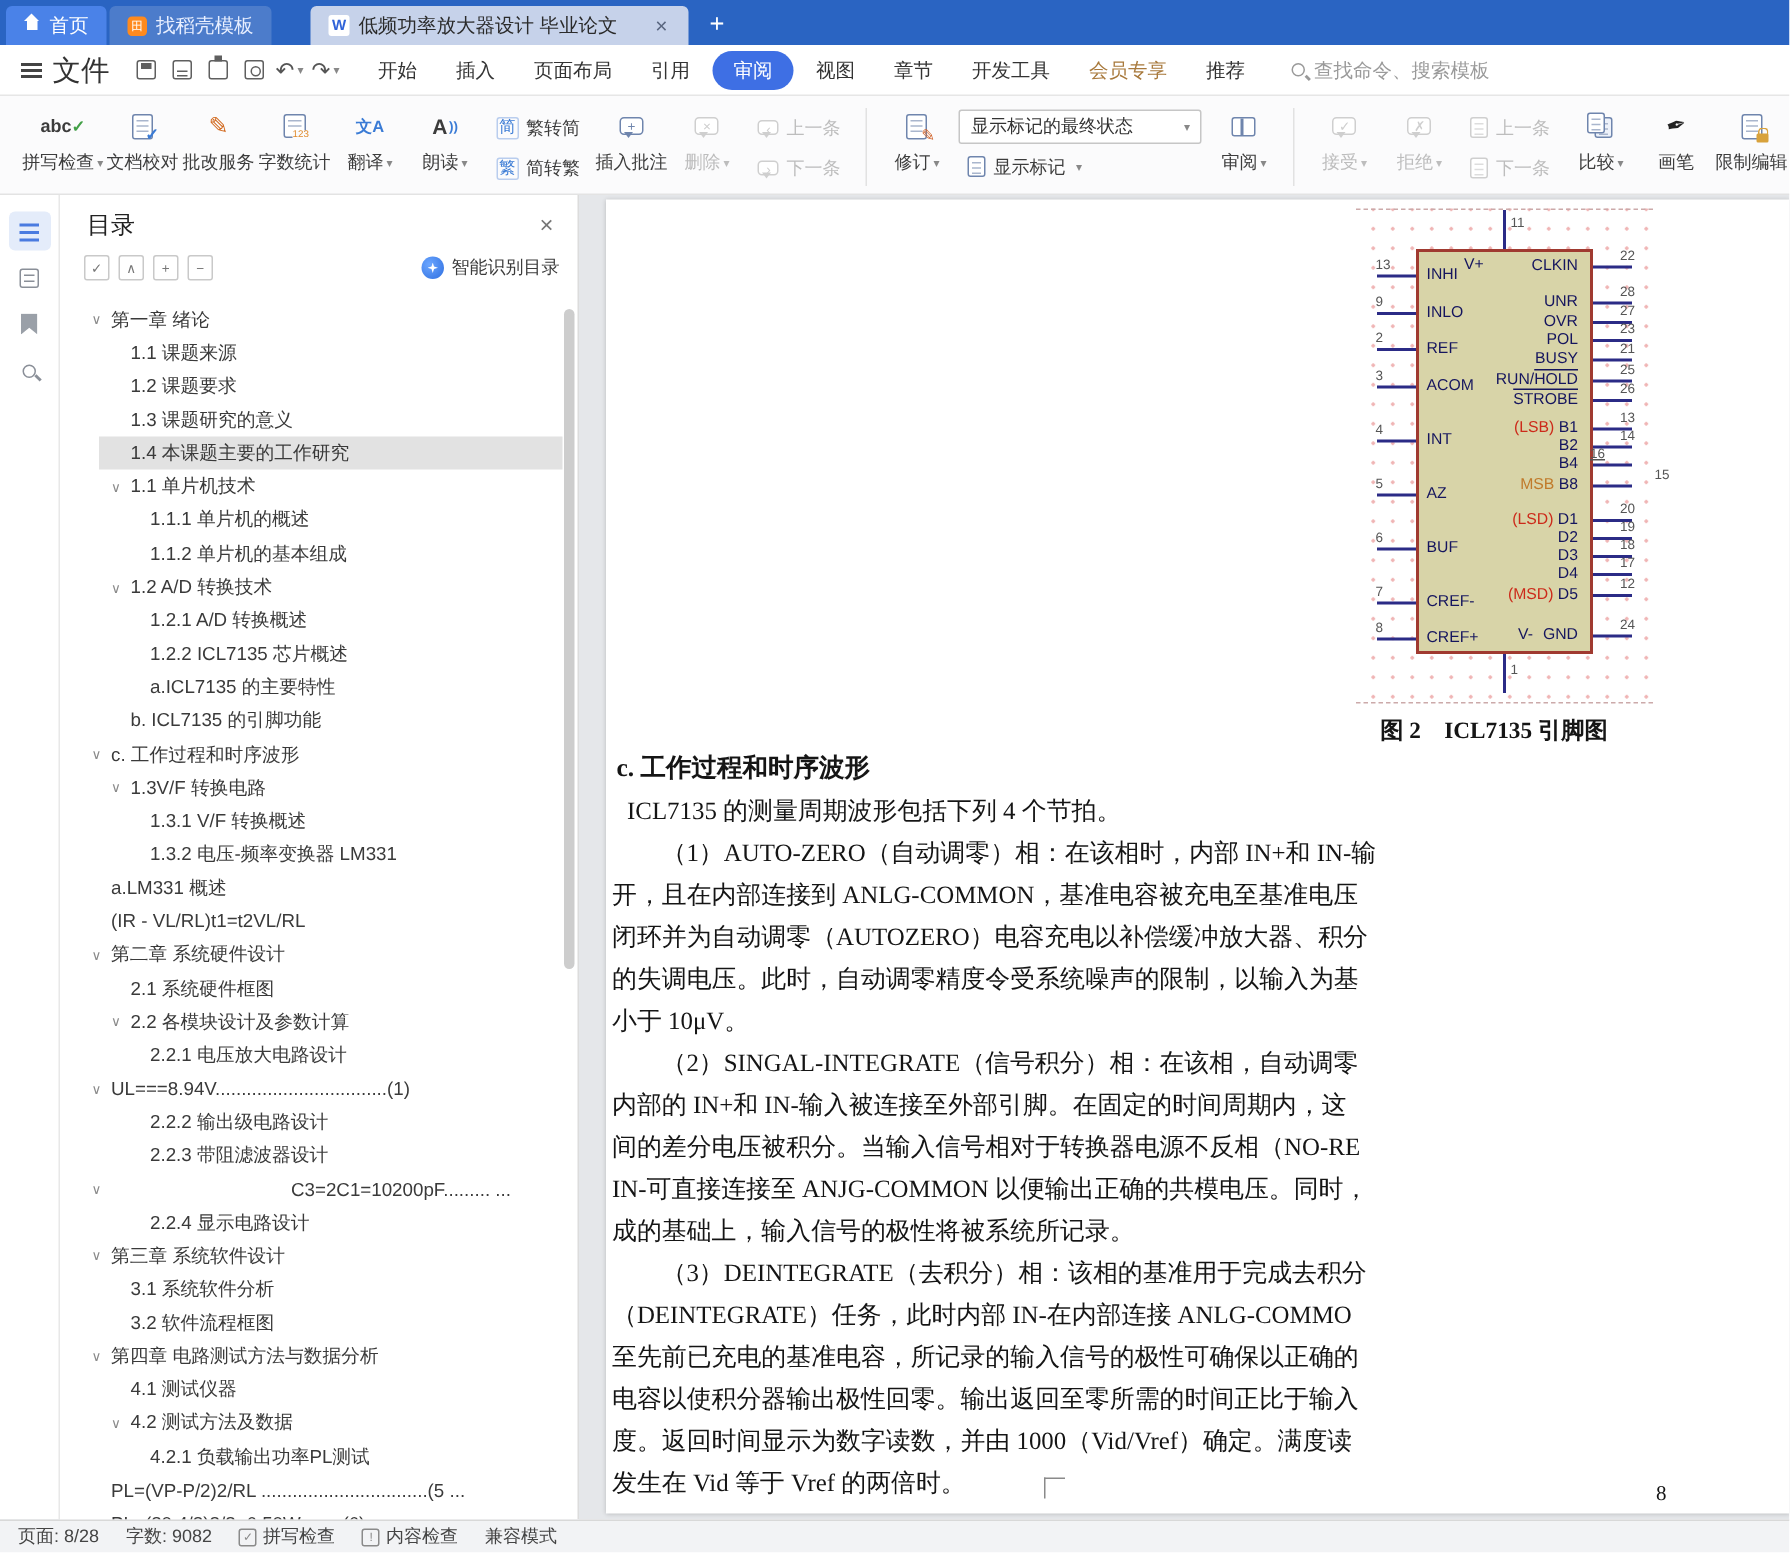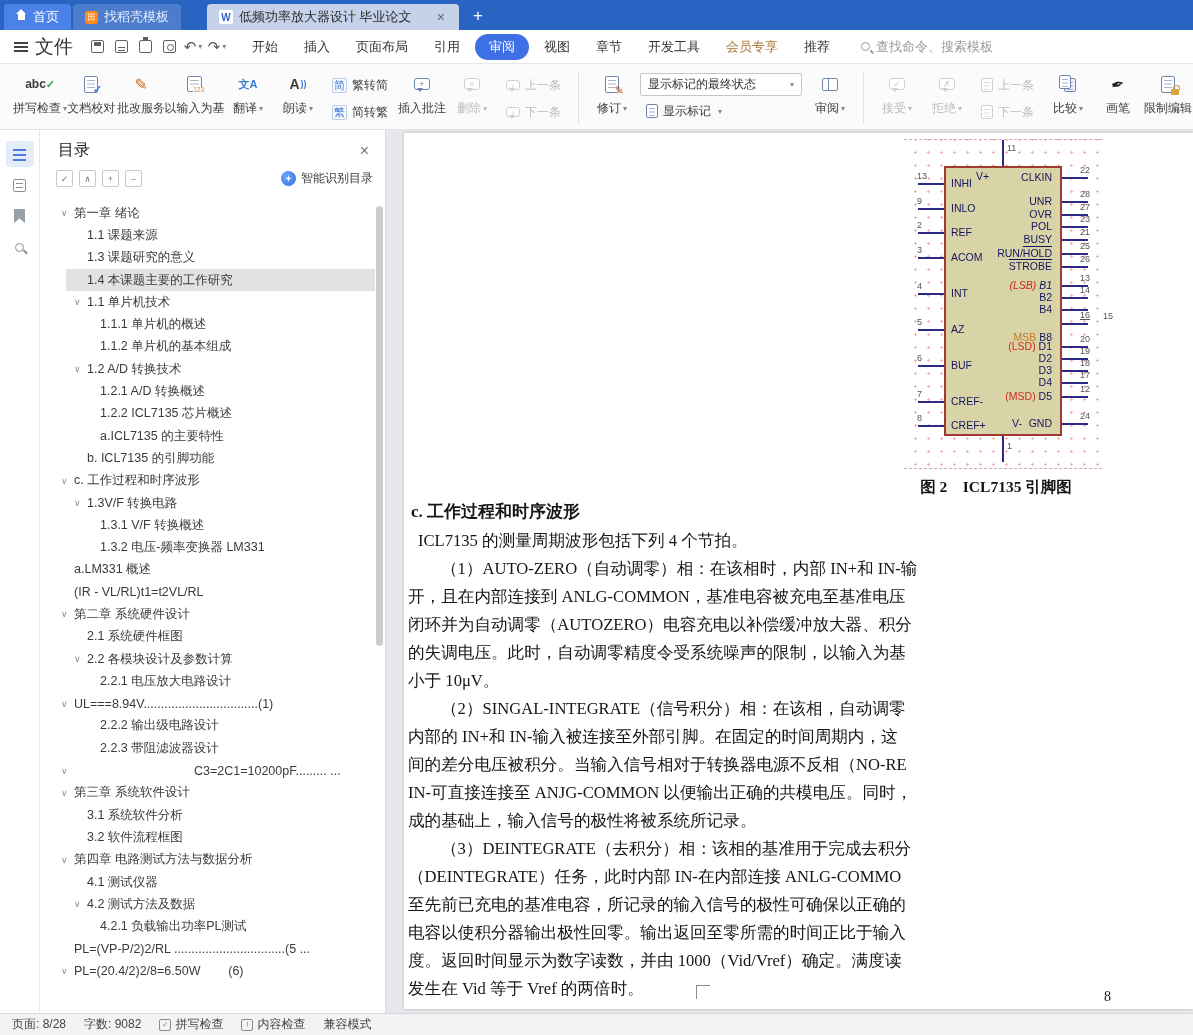--- a/index.html
+++ b/index.html
@@ -223,21 +223,21 @@
         </span>
       <span class="rlb">
           <span>批改服务</span>
         </span>
     </button>
     <button class="rbtn">
       <span class="ric">
           <span class="icount"></span>
         </span>
       <span class="rlb">
-          <span>以输入为基</span>
+          <span>字数统计</span>
         </span>
     </button>
     <button class="rbtn">
       <span class="ric">
           <span class="itrans">文A</span>
         </span>
       <span class="rlb">
           <span>翻译</span>
           <span class="dar">▾</span>
         </span>
@@ -421,20 +421,21 @@
         <span class="ttool">+</span>
         <span class="ttool">−</span>
         <span class="smart">
           <span class="smart-ic"></span>
           <span>智能识别目录</span>
         </span>
       </div>
       <div class="toc-list">
           <div class="trow" style="padding-left: 21px;"><span class="tchev">∨</span><span class="ttext">第一章 绪论</span></div>
           <div class="trow" style="padding-left: 34px;"><span class="tchev" style="visibility: hidden;">∨</span><span class="ttext">1.1 课题来源</span></div>
+          <div class="trow" style="padding-left: 34px;"><span class="tchev" style="visibility: hidden;">∨</span><span class="ttext">1.2 课题要求</span></div>
           <div class="trow" style="padding-left: 34px;"><span class="tchev" style="visibility: hidden;">∨</span><span class="ttext">1.3 课题研究的意义</span></div>
           <div class="trow sel" style="padding-left: 34px;"><span class="tchev" style="visibility: hidden;">∨</span><span class="ttext">1.4 本课题主要的工作研究</span></div>
           <div class="trow" style="padding-left: 34px;"><span class="tchev">∨</span><span class="ttext">1.1 单片机技术</span></div>
           <div class="trow" style="padding-left: 47px;"><span class="tchev" style="visibility: hidden;">∨</span><span class="ttext">1.1.1 单片机的概述</span></div>
           <div class="trow" style="padding-left: 47px;"><span class="tchev" style="visibility: hidden;">∨</span><span class="ttext">1.1.2 单片机的基本组成</span></div>
           <div class="trow" style="padding-left: 34px;"><span class="tchev">∨</span><span class="ttext">1.2 A/D 转换技术</span></div>
           <div class="trow" style="padding-left: 47px;"><span class="tchev" style="visibility: hidden;">∨</span><span class="ttext">1.2.1 A/D 转换概述</span></div>
           <div class="trow" style="padding-left: 47px;"><span class="tchev" style="visibility: hidden;">∨</span><span class="ttext">1.2.2 ICL7135 芯片概述</span></div>
           <div class="trow" style="padding-left: 47px;"><span class="tchev" style="visibility: hidden;">∨</span><span class="ttext">a.ICL7135 的主要特性</span></div>
           <div class="trow" style="padding-left: 34px;"><span class="tchev" style="visibility: hidden;">∨</span><span class="ttext">b. ICL7135 的引脚功能</span></div>
@@ -445,20 +446,21 @@
           <div class="trow" style="padding-left: 21px;"><span class="tchev" style="visibility: hidden;">∨</span><span class="ttext">a.LM331 概述</span></div>
           <div class="trow" style="padding-left: 21px;"><span class="tchev" style="visibility: hidden;">∨</span><span class="ttext">(IR - VL/RL)t1=t2VL/RL</span></div>
           <div class="trow" style="padding-left: 21px;"><span class="tchev">∨</span><span class="ttext">第二章 系统硬件设计</span></div>
           <div class="trow" style="padding-left: 34px;"><span class="tchev" style="visibility: hidden;">∨</span><span class="ttext">2.1 系统硬件框图</span></div>
           <div class="trow" style="padding-left: 34px;"><span class="tchev">∨</span><span class="ttext">2.2 各模块设计及参数计算</span></div>
           <div class="trow" style="padding-left: 47px;"><span class="tchev" style="visibility: hidden;">∨</span><span class="ttext">2.2.1 电压放大电路设计</span></div>
           <div class="trow" style="padding-left: 21px;"><span class="tchev">∨</span><span class="ttext">UL===8.94V.................................(1)</span></div>
           <div class="trow" style="padding-left: 47px;"><span class="tchev" style="visibility: hidden;">∨</span><span class="ttext">2.2.2 输出级电路设计</span></div>
           <div class="trow" style="padding-left: 47px;"><span class="tchev" style="visibility: hidden;">∨</span><span class="ttext">2.2.3 带阻滤波器设计</span></div>
           <div class="trow" style="padding-left: 21px;"><span class="tchev">∨</span><span class="ttext" style="padding-left: 120px;">C3=2C1=10200pF......... ...</span></div>
+          <div class="trow" style="padding-left: 47px;"><span class="tchev" style="visibility: hidden;">∨</span><span class="ttext">2.2.4 显示电路设计</span></div>
           <div class="trow" style="padding-left: 21px;"><span class="tchev">∨</span><span class="ttext">第三章 系统软件设计</span></div>
           <div class="trow" style="padding-left: 34px;"><span class="tchev" style="visibility: hidden;">∨</span><span class="ttext">3.1 系统软件分析</span></div>
           <div class="trow" style="padding-left: 34px;"><span class="tchev" style="visibility: hidden;">∨</span><span class="ttext">3.2 软件流程框图</span></div>
           <div class="trow" style="padding-left: 21px;"><span class="tchev">∨</span><span class="ttext">第四章 电路测试方法与数据分析</span></div>
           <div class="trow" style="padding-left: 34px;"><span class="tchev" style="visibility: hidden;">∨</span><span class="ttext">4.1 测试仪器</span></div>
           <div class="trow" style="padding-left: 34px;"><span class="tchev">∨</span><span class="ttext">4.2 测试方法及数据</span></div>
           <div class="trow" style="padding-left: 47px;"><span class="tchev" style="visibility: hidden;">∨</span><span class="ttext">4.2.1 负载输出功率PL测试</span></div>
           <div class="trow" style="padding-left: 21px;"><span class="tchev" style="visibility: hidden;">∨</span><span class="ttext">PL=(VP-P/2)2/RL ................................(5 ...</span></div>
           <div class="trow" style="padding-left: 21px;"><span class="tchev">∨</span><span class="ttext">PL=(20.4/2)2/8=6.50W        (6)</span></div>
         </div>
@@ -518,30 +520,30 @@
             <div class="pnum" style="left: 156px; top: 87px; width: 30px; text-align: right;">21</div>
             <div class="plab" style="left: 44px; top: 93px; width: 110px; text-align: right; padding-right: 6px;">BUSY</div>
             <div class="pline" style="left: 158px; top: 113px; width: 26px;"></div>
             <div class="pnum" style="left: 156px; top: 101px; width: 30px; text-align: right;">25</div>
             <div class="plab" style="left: 44px; top: 107px; width: 110px; text-align: right; padding-right: 6px;">RUN/<span class="ovl">HOLD</span></div>
             <div class="pline" style="left: 158px; top: 126px; width: 26px;"></div>
             <div class="pnum" style="left: 156px; top: 114px; width: 30px; text-align: right;">26</div>
             <div class="plab" style="left: 44px; top: 120px; width: 110px; text-align: right; padding-right: 6px;"><span class="ovl">STROBE</span></div>
             <div class="pline" style="left: 158px; top: 145px; width: 26px;"></div>
             <div class="pnum" style="left: 156px; top: 133px; width: 30px; text-align: right;">13</div>
-            <div class="plab" style="left: 44px; top: 139px; width: 110px; text-align: right; padding-right: 6px; font-style: italic;"><span style="color: rgb(204, 42, 26);">(LSB) </span>B1</div>
+            <div class="plab" style="left: 44px; top: 139px; width: 110px; text-align: right; padding-right: 6px;"><span style="color: rgb(204, 42, 26);">(LSB) </span>B1</div>
             <div class="pline" style="left: 158px; top: 157px; width: 26px;"></div>
             <div class="pnum" style="left: 156px; top: 145px; width: 30px; text-align: right;">14</div>
             <div class="plab" style="left: 44px; top: 151px; width: 110px; text-align: right; padding-right: 6px;">B2</div>
             <div class="pline" style="left: 158px; top: 169px; width: 26px;"></div>
-            <div class="pnum" style="left: 156px; top: 170px; width: 30px; text-align: right; text-decoration: underline;">16</div>
+            <div class="pnum" style="left: 156px; top: 157px; width: 30px;  text-decoration: underline;">16</div>
             <div class="plab" style="left: 44px; top: 163px; width: 110px; text-align: right; padding-right: 6px;">B4</div>
             <div class="pline" style="left: 158px; top: 183px; width: 26px;"></div>
             <div class="pnum" style="left: 156px; top: 171px; width: 30px; text-align: right; margin-left: 23px;">15</div>
-            <div class="plab" style="left: 44px; top: 191px; width: 110px; text-align: right; padding-right: 6px;"><span style="color: rgb(192, 122, 42);">MSB </span>B8</div>
+            <div class="plab" style="left: 44px; top: 177px; width: 110px; text-align: right; padding-right: 6px;"><span style="color: rgb(192, 122, 42);">MSB </span>B8</div>
             <div class="pline" style="left: 158px; top: 206px; width: 26px;"></div>
             <div class="pnum" style="left: 156px; top: 194px; width: 30px; text-align: right;">20</div>
             <div class="plab" style="left: 44px; top: 200px; width: 110px; text-align: right; padding-right: 6px;"><span style="color: rgb(204, 42, 26);">(LSD) </span>D1</div>
             <div class="pline" style="left: 158px; top: 218px; width: 26px;"></div>
             <div class="pnum" style="left: 156px; top: 206px; width: 30px; text-align: right;">19</div>
             <div class="plab" style="left: 44px; top: 212px; width: 110px; text-align: right; padding-right: 6px;">D2</div>
             <div class="pline" style="left: 158px; top: 230px; width: 26px;"></div>
             <div class="pnum" style="left: 156px; top: 218px; width: 30px; text-align: right;">18</div>
             <div class="plab" style="left: 44px; top: 224px; width: 110px; text-align: right; padding-right: 6px;">D3</div>
             <div class="pline" style="left: 158px; top: 242px; width: 26px;"></div>

